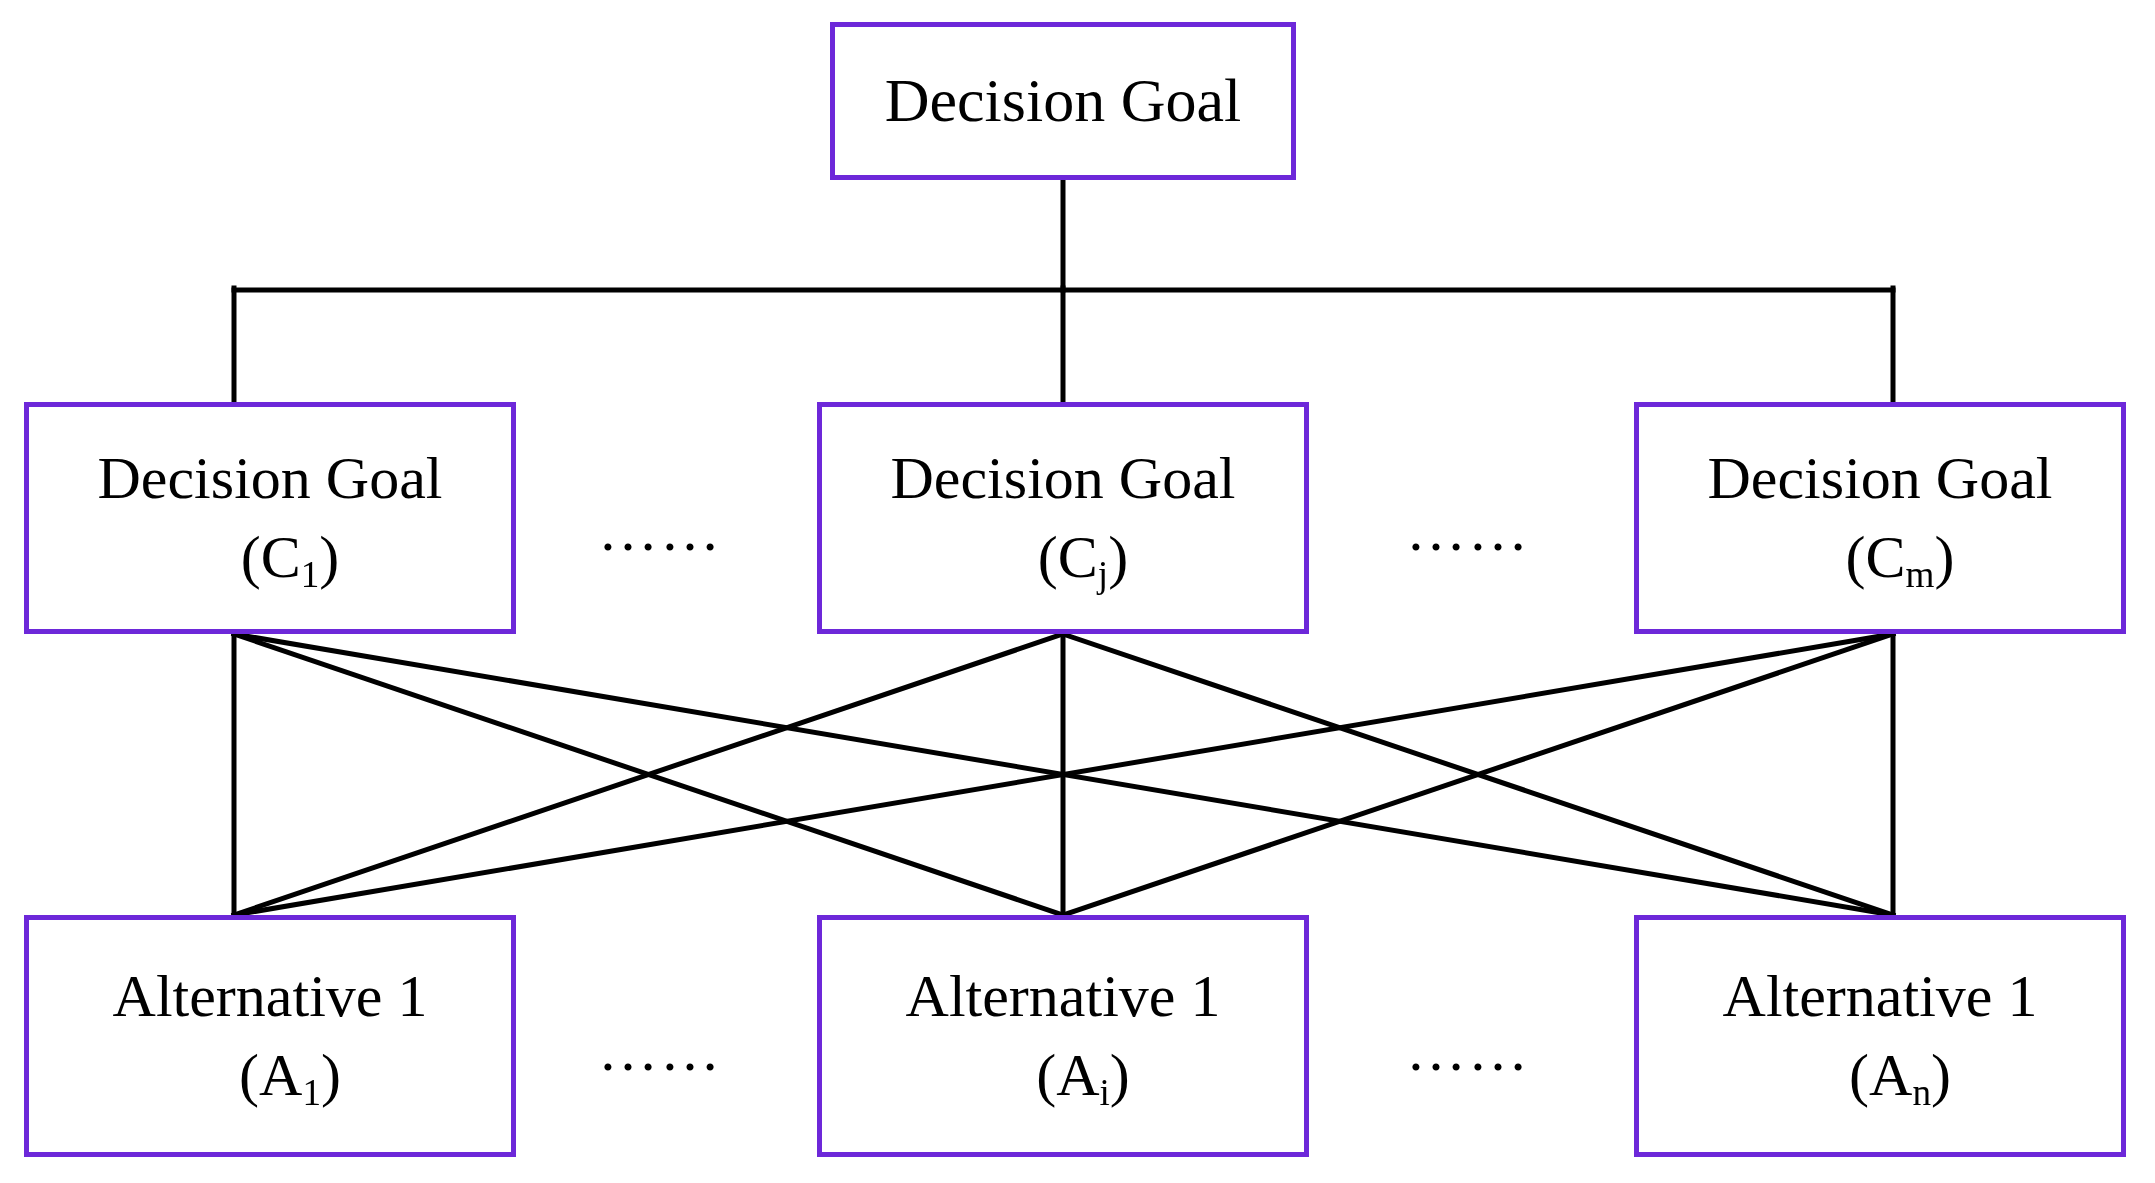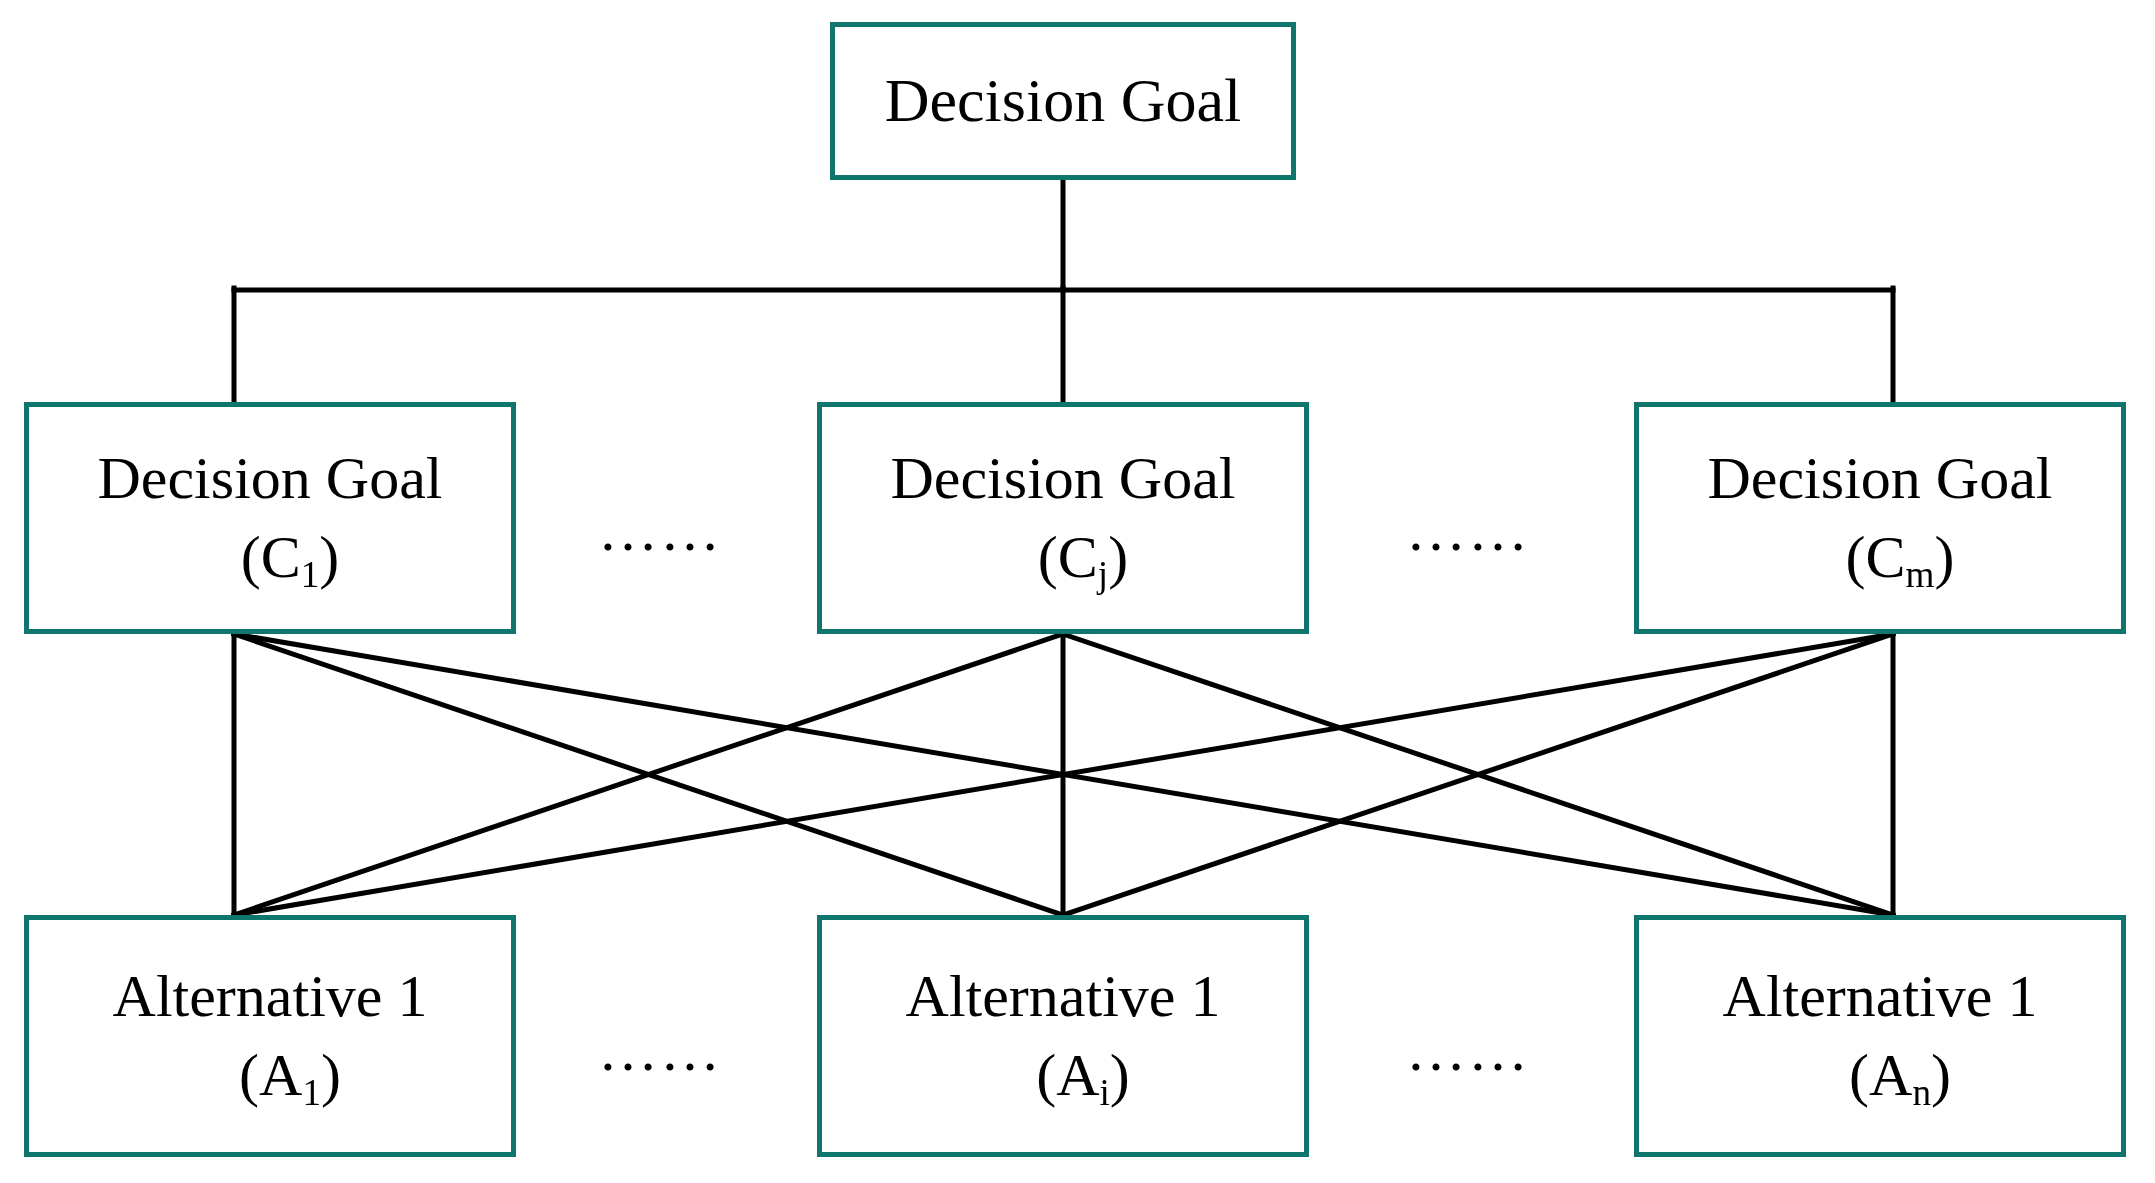--- a/index.html
+++ b/index.html
@@ -21,21 +21,21 @@
     position: absolute;
     left: 0;
     top: 0;
     width: 2155px;
     height: 1183px;
     pointer-events: none;
   }
   .node {
     position: absolute;
     box-sizing: border-box;
-    border: 5px solid #0f766e;
+    border: 5px solid #6d28d9;
     background: #ffffff;
     display: flex;
     flex-direction: column;
     align-items: center;
     justify-content: center;
     line-height: 1.18;
     z-index: 2;
   }
   .node .line1,
   .node .line2 {

